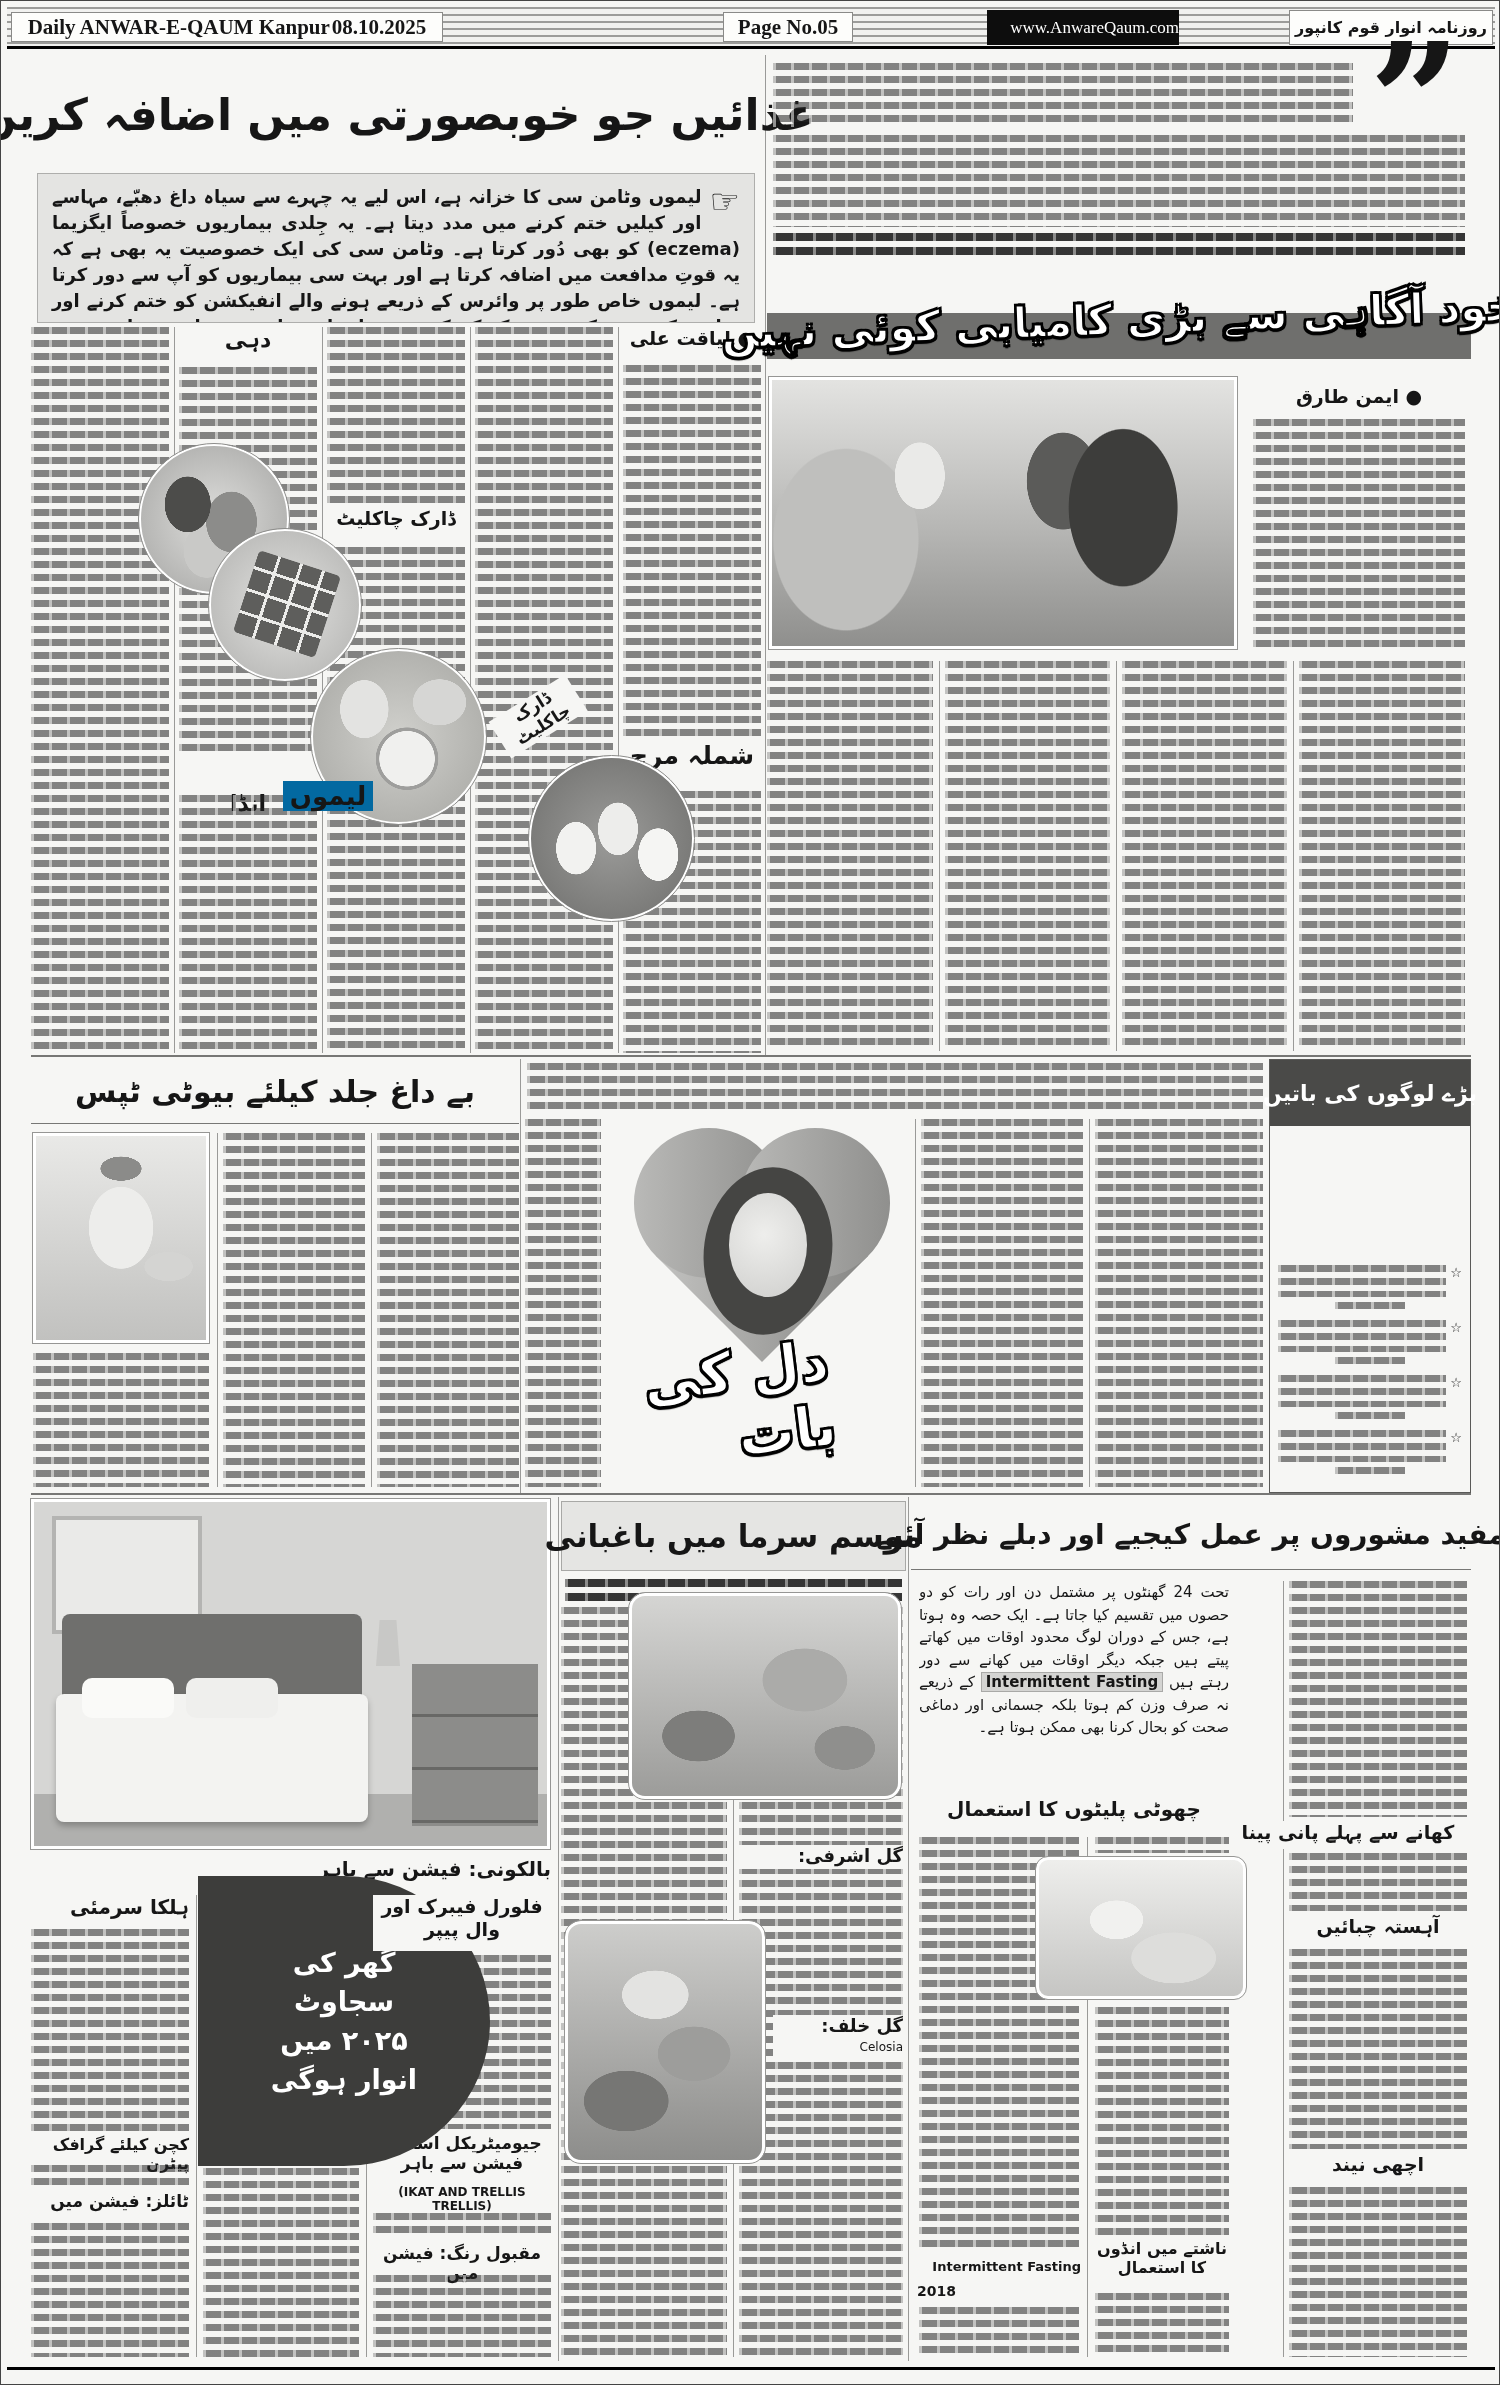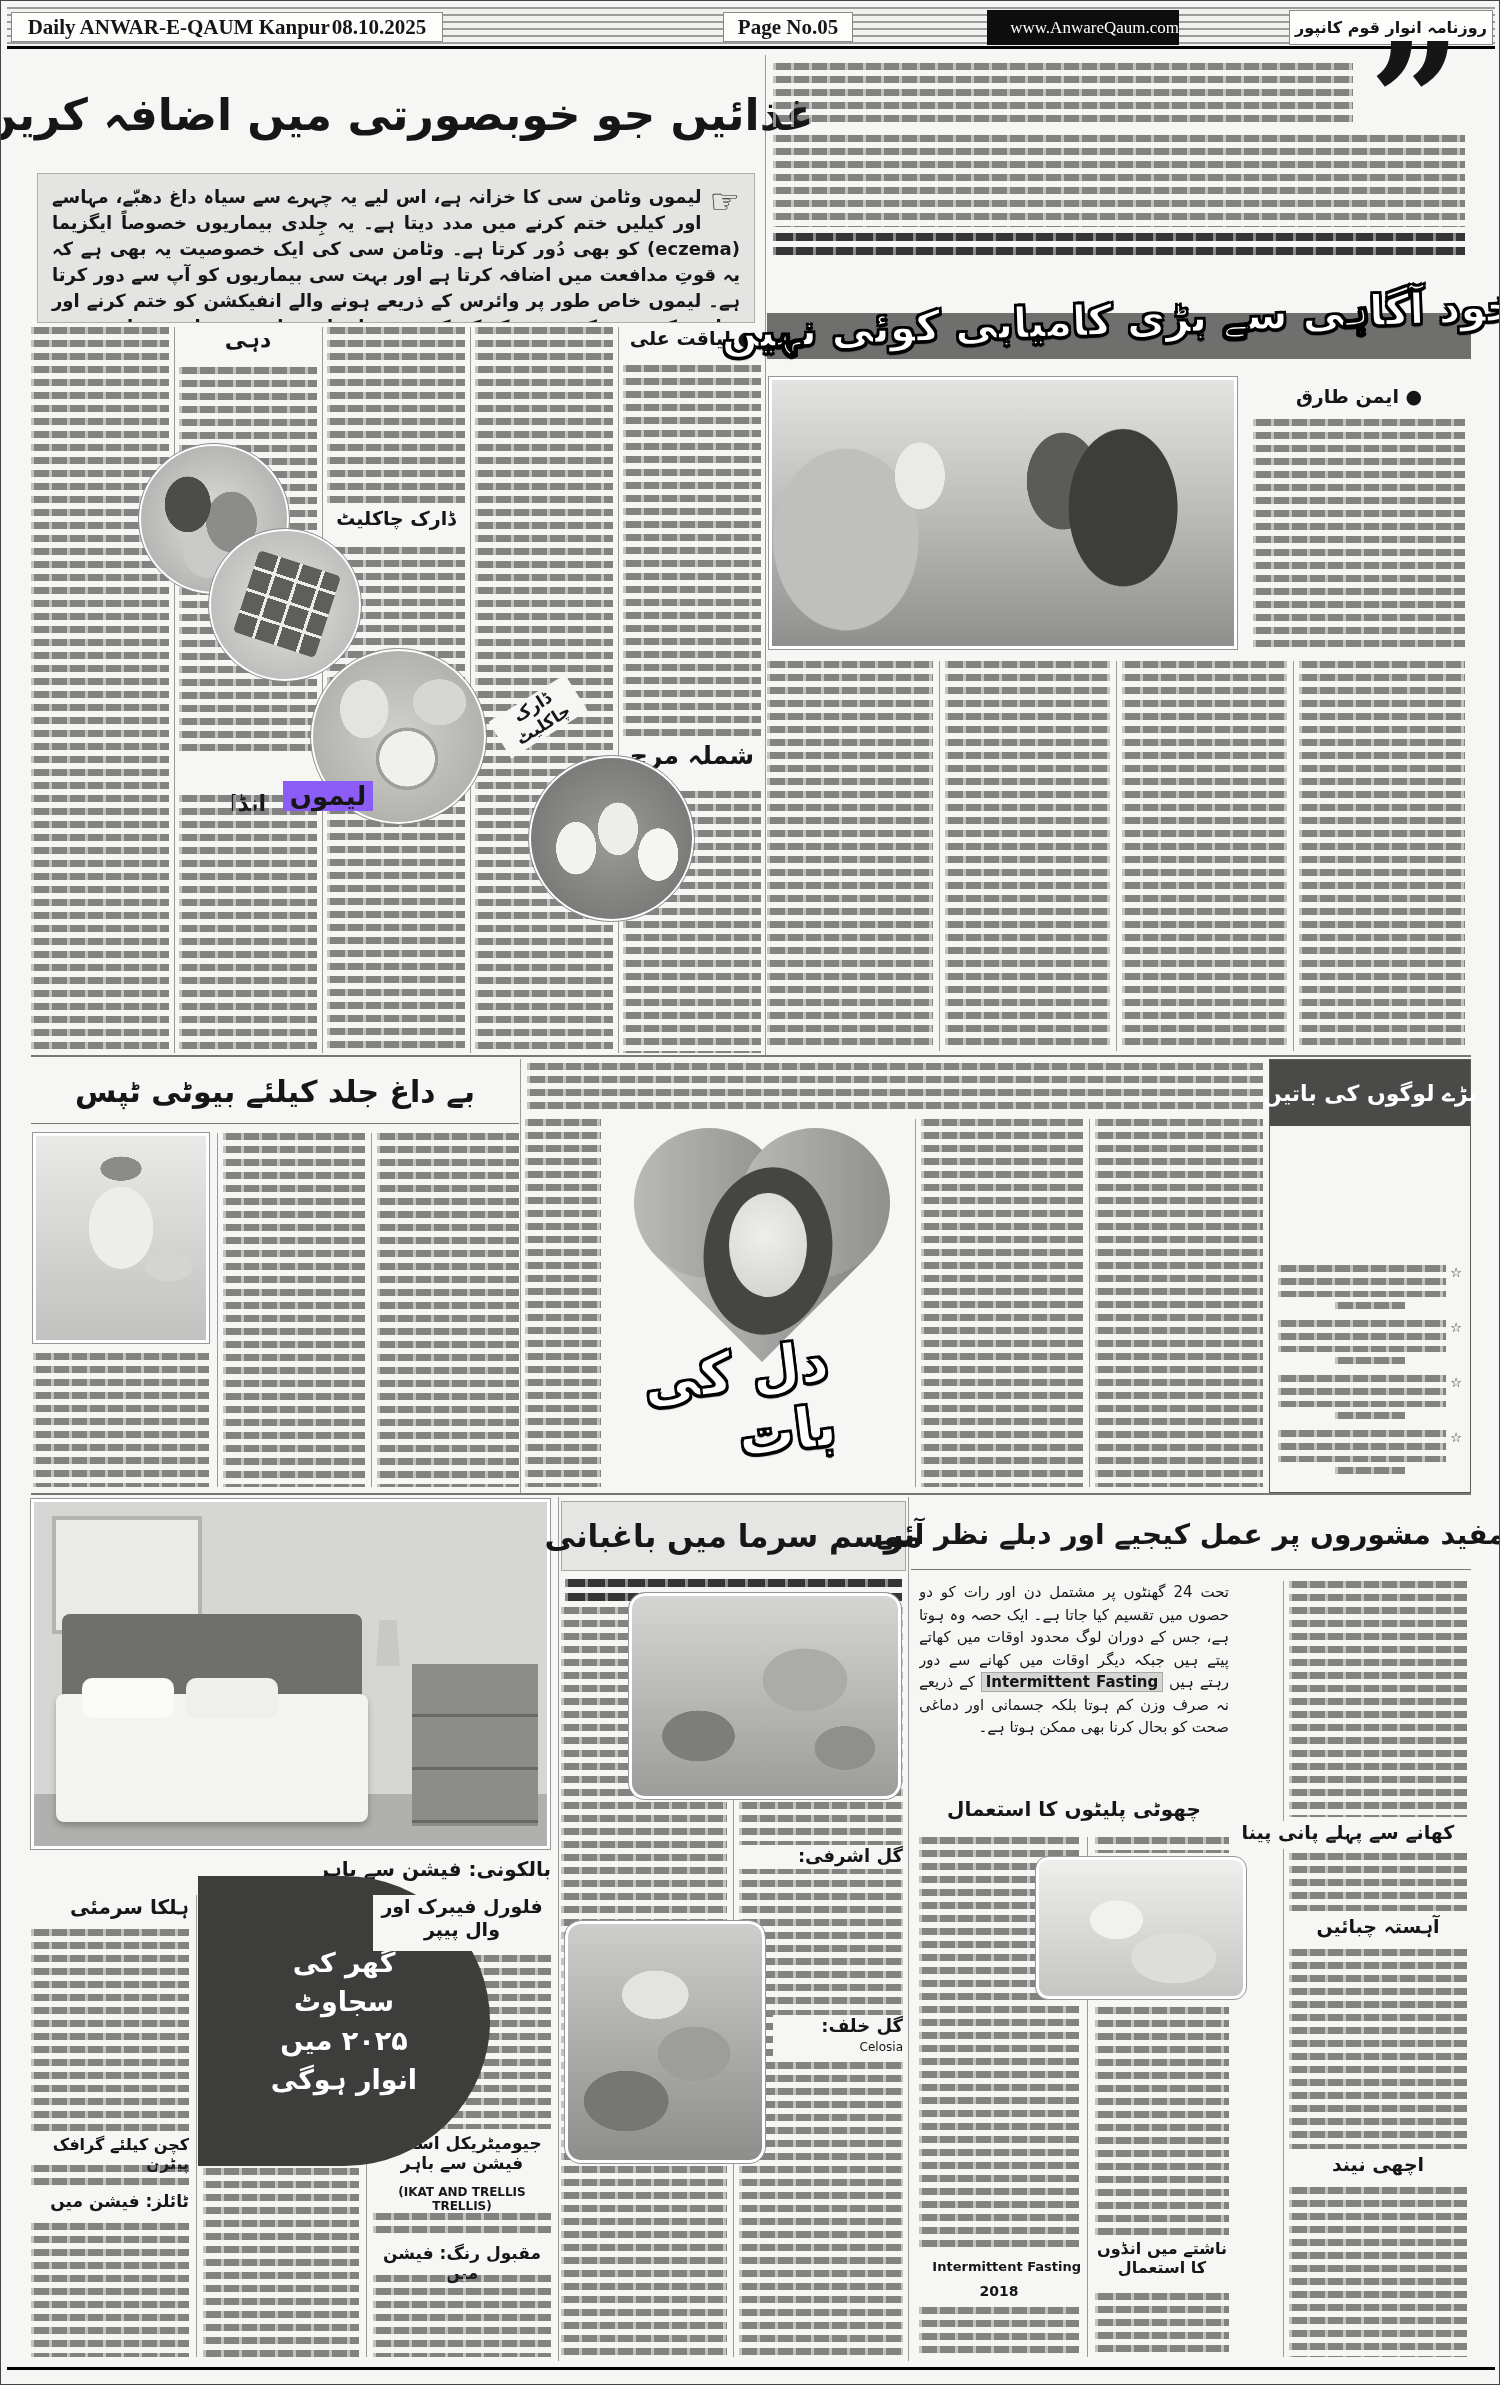--- a/index.html
+++ b/index.html
@@ -152,21 +152,21 @@
     <div class="abs circ ph-pepper" style="left:108px;top:389px;width:150px;height:150px;"></div>
     <div class="abs circ ph-choc" style="left:178px;top:474px;width:152px;height:152px;">
       <div class="choc-tab"></div>
     </div>
     <div class="abs circ ph-lemon" style="left:280px;top:594px;width:175px;height:175px;"></div>
     <div class="abs circ ph-egg" style="left:498px;top:701px;width:165px;height:165px;"></div>
     <div class="abs rtl" style="left:462px;top:640px;width:90px;transform:rotate(-32deg);font-weight:bold;font-size:17px;text-align:center;line-height:1.25;background:#f6f6f4;">
       <div>ڈارک</div>
       <div>چاکلیٹ</div>
     </div>
-    <div class="abs rtl" style="left:252px;top:726px;width:90px;font-weight:bold;font-size:26px;text-align:center;background:#8b5cf6;">لیموں</div>
+    <div class="abs rtl" style="left:252px;top:726px;width:90px;font-weight:bold;font-size:26px;text-align:center;background:#0369a1;">لیموں</div>
   </div>
 
   <div class="abs" style="left:766px;top:54px;width:704px;height:1000px;">
     <div class="abs" style="left:596px;top:-34px;width:104px;height:150px;font-family:'DejaVu Serif',serif;font-size:160px;font-weight:bold;line-height:1;text-align:center;">”</div>
     <div class="abs tx" style="left:6px;top:8px;width:580px;height:64px;"></div>
     <div class="abs tx" style="left:6px;top:80px;width:692px;height:92px;"></div>
     <div class="abs tx b" style="left:6px;top:178px;width:692px;height:24px;"></div>
     <div class="abs" style="left:0;top:206px;width:704px;height:116px;">
       <div class="abs" style="left:0;top:52px;width:704px;height:46px;background:#6f6f6d;"></div>
       <div class="abs rtl outl" style="left:0;top:0;width:704px;height:116px;display:flex;align-items:center;justify-content:center;font-size:42px;white-space:nowrap;transform:rotate(-2deg);">خود آگاہی سے بڑی کامیابی کوئی نہیں</div>
@@ -301,21 +301,21 @@
     <div class="abs vr" style="left:372px;top:84px;width:1px;height:776px;"></div>
     <div class="abs vr" style="left:176px;top:340px;width:1px;height:520px;"></div>
 
     <div class="abs rtl" style="left:8px;top:84px;width:310px;height:212px;font-size:15px;line-height:1.5;text-align:justify;overflow:hidden;">
       <span>تحت 24 گھنٹوں پر مشتمل دن اور رات کو دو حصوں میں تقسیم کیا جاتا ہے۔ ایک حصہ وہ ہوتا ہے، جس کے دوران لوگ محدود اوقات میں کھاتے پیتے ہیں جبکہ دیگر اوقات میں کھانے سے دور رہتے ہیں </span><span class="chip ltr">Intermittent Fasting</span><span> کے ذریعے نہ صرف وزن کم ہوتا بلکہ جسمانی اور دماغی صحت کو بحال کرنا بھی ممکن ہوتا ہے۔</span>
     </div>
     <div class="abs sub" style="left:8px;top:300px;width:310px;height:30px;font-size:20px;">چھوٹی پلیٹوں کا استعمال</div>
 
     <div class="abs tx" style="left:8px;top:340px;width:160px;height:416px;"></div>
     <div class="abs ltr" style="left:6px;top:762px;width:164px;height:20px;font-weight:bold;font-size:13px;text-align:right;background:#f6f6f4;">Intermittent Fasting</div>
-    <div class="abs rtl" style="left:6px;top:786px;width:164px;height:20px;font-weight:bold;font-size:14px;text-align:center;">2018</div>
+    <div class="abs rtl" style="left:6px;top:786px;width:164px;height:20px;font-weight:bold;font-size:14px;text-align:left;">2018</div>
     <div class="abs tx" style="left:8px;top:810px;width:160px;height:50px;"></div>
 
     <div class="abs tx" style="left:184px;top:340px;width:134px;height:16px;"></div>
     <div class="abs photo ph-sleep" style="left:125px;top:360px;width:210px;height:142px;border-radius:12px;z-index:2;"></div>
     <div class="abs tx" style="left:184px;top:510px;width:134px;height:228px;"></div>
     <div class="abs sub" style="left:184px;top:742px;width:134px;height:50px;font-size:16px;">ناشتے میں انڈوں کا استعمال</div>
     <div class="abs tx" style="left:184px;top:796px;width:134px;height:64px;"></div>
 
     <div class="abs tx" style="left:378px;top:84px;width:178px;height:236px;"></div>
     <div class="abs sub" style="left:318px;top:324px;width:238px;height:28px;font-size:19px;z-index:3;">کھانے سے پہلے پانی پینا</div>

